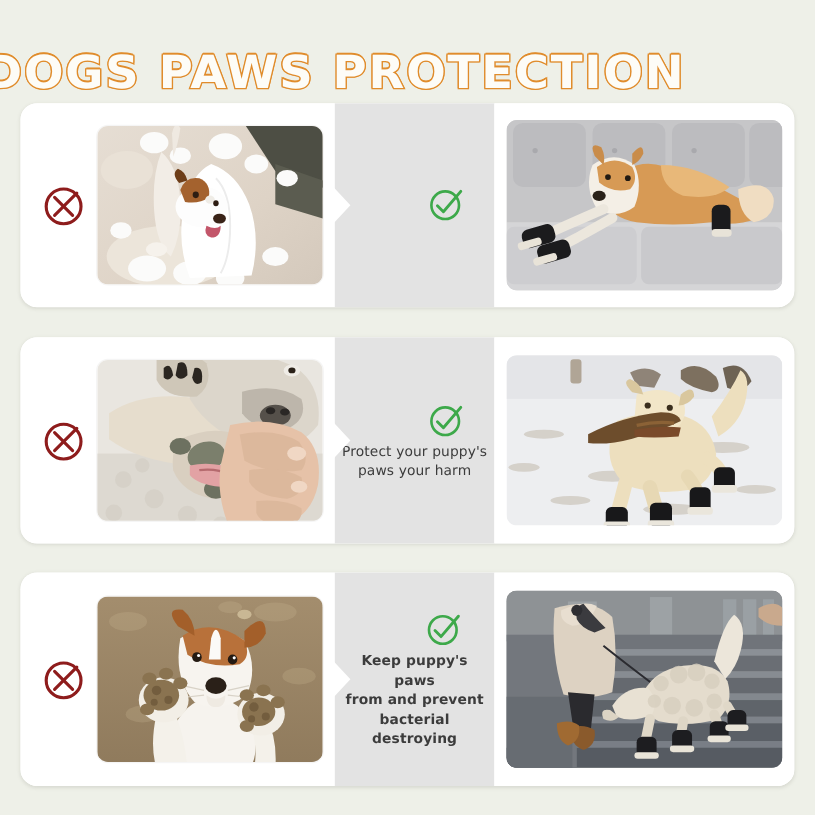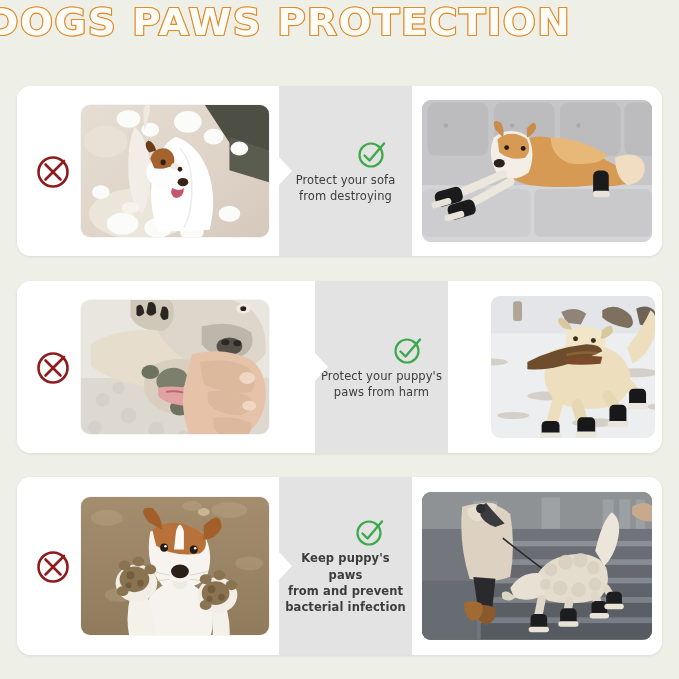--- a/index.html
+++ b/index.html
@@ -20,21 +20,21 @@
   }
 
   
   .title-wrap {
     position: absolute;
     top: 0;
     left: 0;
     width: 558px;
     height: 82px;
     display: flex;
-    align-items: flex-start;
+    align-items: flex-end;
     justify-content: center;
   }
   .title {
     font-family: "DejaVu Sans", sans-serif;
     font-weight: 700;
     font-size: 38px;
     letter-spacing: 1.5px;
     color: #fdfcf7;
     -webkit-text-stroke: 2.2px #e08c2c;
     paint-order: stroke fill;
@@ -51,21 +51,21 @@
     left: 17px;
     width: 645px;
     background: #ffffff;
     border-radius: 14px;
     box-shadow: 0 1px 3px rgba(120,120,110,0.18);
     overflow: hidden;
     display: flex;
     align-items: stretch;
   }
   .card-1 { top: 86px;  height: 170px; }
-  .card-2 { top: 281px; height: 172px; gap: 36px; }
+  .card-2 { top: 281px; height: 172px; }
   .card-3 { top: 477px; height: 178px; font-weight: bold; }
 
   
   .zone-bad {
     position: relative;
     width: 262px;
     flex: 0 0 262px;
     background: #ffffff;
     display: flex;
     align-items: center;
@@ -218,24 +218,20 @@
         <svg viewBox="0 0 18 30">
             <path d="M0 0 L14 15 L0 30 Z" fill="#ffffff"></path>
           </svg>
       </div>
       <div class="check-badge">
         <svg viewBox="0 0 32 32">
           <circle cx="15" cy="17" r="11.5" fill="none" stroke="#3da94a" stroke-width="2.2"></circle>
           <path d="M8.5 17.5 L13.5 22.5 L28 5.5" fill="none" stroke="#3da94a" stroke-width="2.4" stroke-linecap="round" stroke-linejoin="round"></path>
         </svg>
       </div>
-      <div class="msg-text">
-        <span>Protect your sofa</span><br>
-        <span>from destroying</span>
-      </div>
     </div>
 
     <div class="zone-good">
       <div class="photo-wide">
         <svg viewBox="0 0 250 160" preserveAspectRatio="xMidYMid slice">
           <rect width="250" height="160" fill="#cfcfd0"></rect>
           <rect y="0" width="250" height="96" fill="#c6c6c8"></rect>
           <g fill="#bcbcbf">
             <rect x="6" y="6" width="66" height="58" rx="9"></rect>
               <rect x="78" y="6" width="66" height="58" rx="9"></rect>
@@ -337,21 +333,21 @@
           </svg>
       </div>
       <div class="check-badge">
         <svg viewBox="0 0 32 32">
           <circle cx="15" cy="17" r="11.5" fill="none" stroke="#3da94a" stroke-width="2.2"></circle>
           <path d="M8.5 17.5 L13.5 22.5 L28 5.5" fill="none" stroke="#3da94a" stroke-width="2.4" stroke-linecap="round" stroke-linejoin="round"></path>
         </svg>
       </div>
       <div class="msg-text">
         <span>Protect your puppy's</span><br>
-        <span>paws from harm</span>
+        <span>paws your harm</span>
       </div>
     </div>
 
     <div class="zone-good">
       <div class="photo-wide">
         <svg viewBox="0 0 250 160" preserveAspectRatio="xMidYMid slice">
           <rect width="250" height="160" fill="#edeef0"></rect>
           <rect y="0" width="250" height="42" fill="#e4e5e8"></rect>
           <g opacity="0.45" fill="#b8ad9c">
             <ellipse cx="34" cy="74" rx="18" ry="4"></ellipse>
@@ -479,21 +475,21 @@
       </div>
       <div class="check-badge">
         <svg viewBox="0 0 32 32">
           <circle cx="15" cy="17" r="11.5" fill="none" stroke="#3da94a" stroke-width="2.2"></circle>
           <path d="M8.5 17.5 L13.5 22.5 L28 5.5" fill="none" stroke="#3da94a" stroke-width="2.4" stroke-linecap="round" stroke-linejoin="round"></path>
         </svg>
       </div>
       <div class="msg-text">
         <span>Keep puppy's paws</span><br>
         <span>from and prevent</span><br>
-        <span>bacterial infection</span>
+        <span>bacterial destroying</span>
       </div>
     </div>
 
     <div class="zone-good">
       <div class="photo-wide">
         <svg viewBox="0 0 250 160" preserveAspectRatio="xMidYMid slice">
           <rect width="250" height="160" fill="#7e8184"></rect>
           <rect y="0" width="250" height="46" fill="#8e9295"></rect>
           <g fill="#9aa0a4">
               <rect x="196" y="8" width="12" height="40"></rect>

